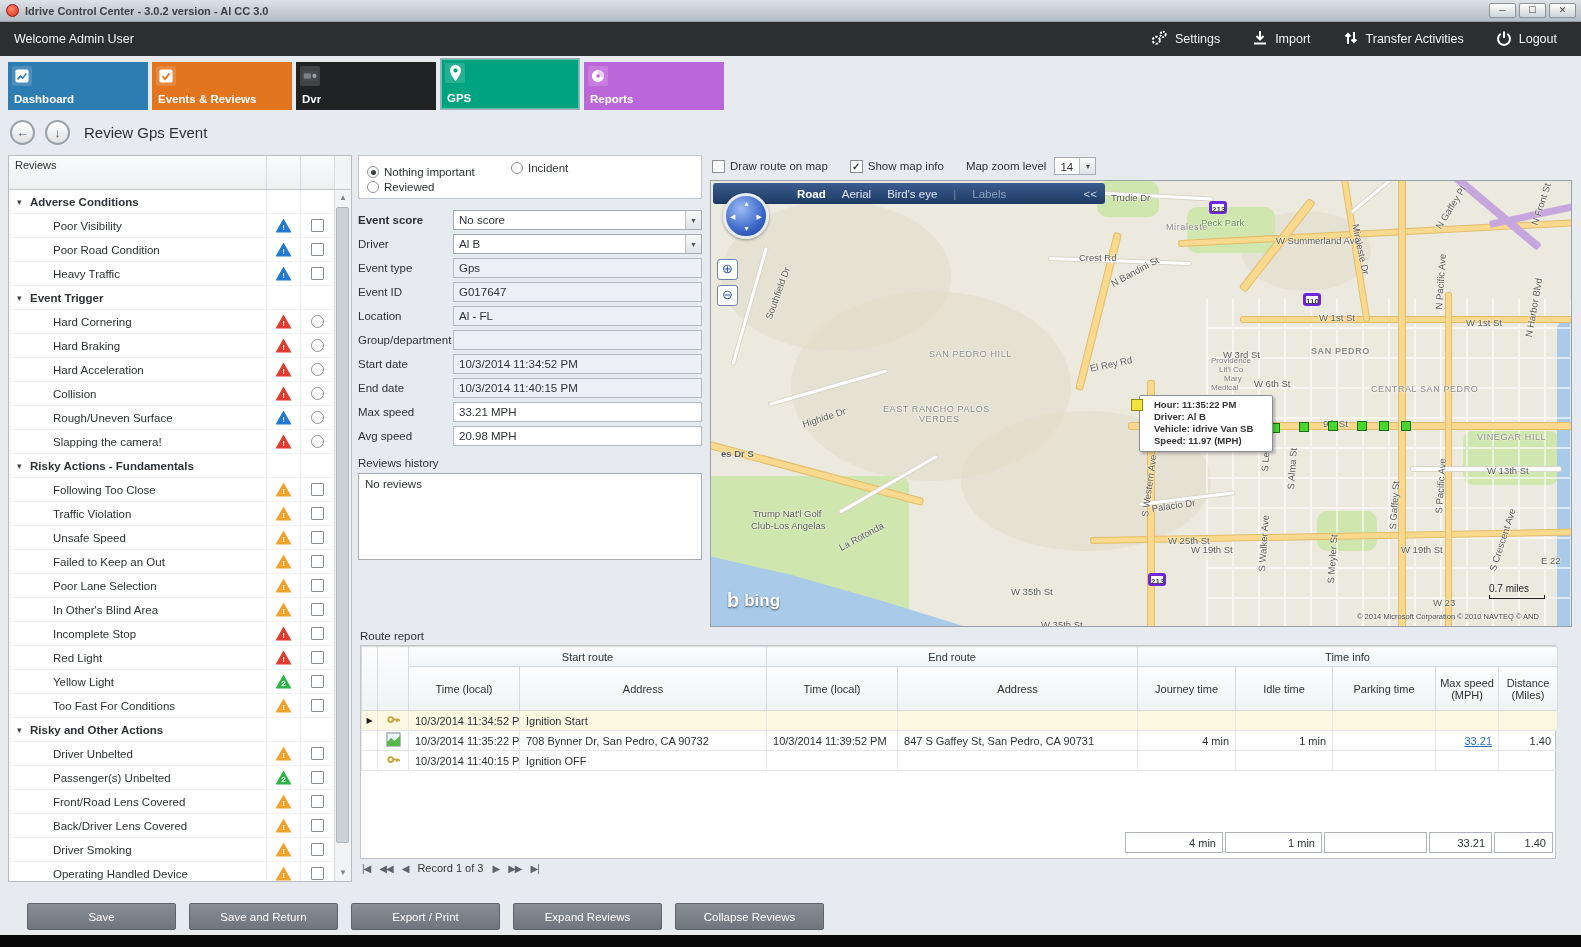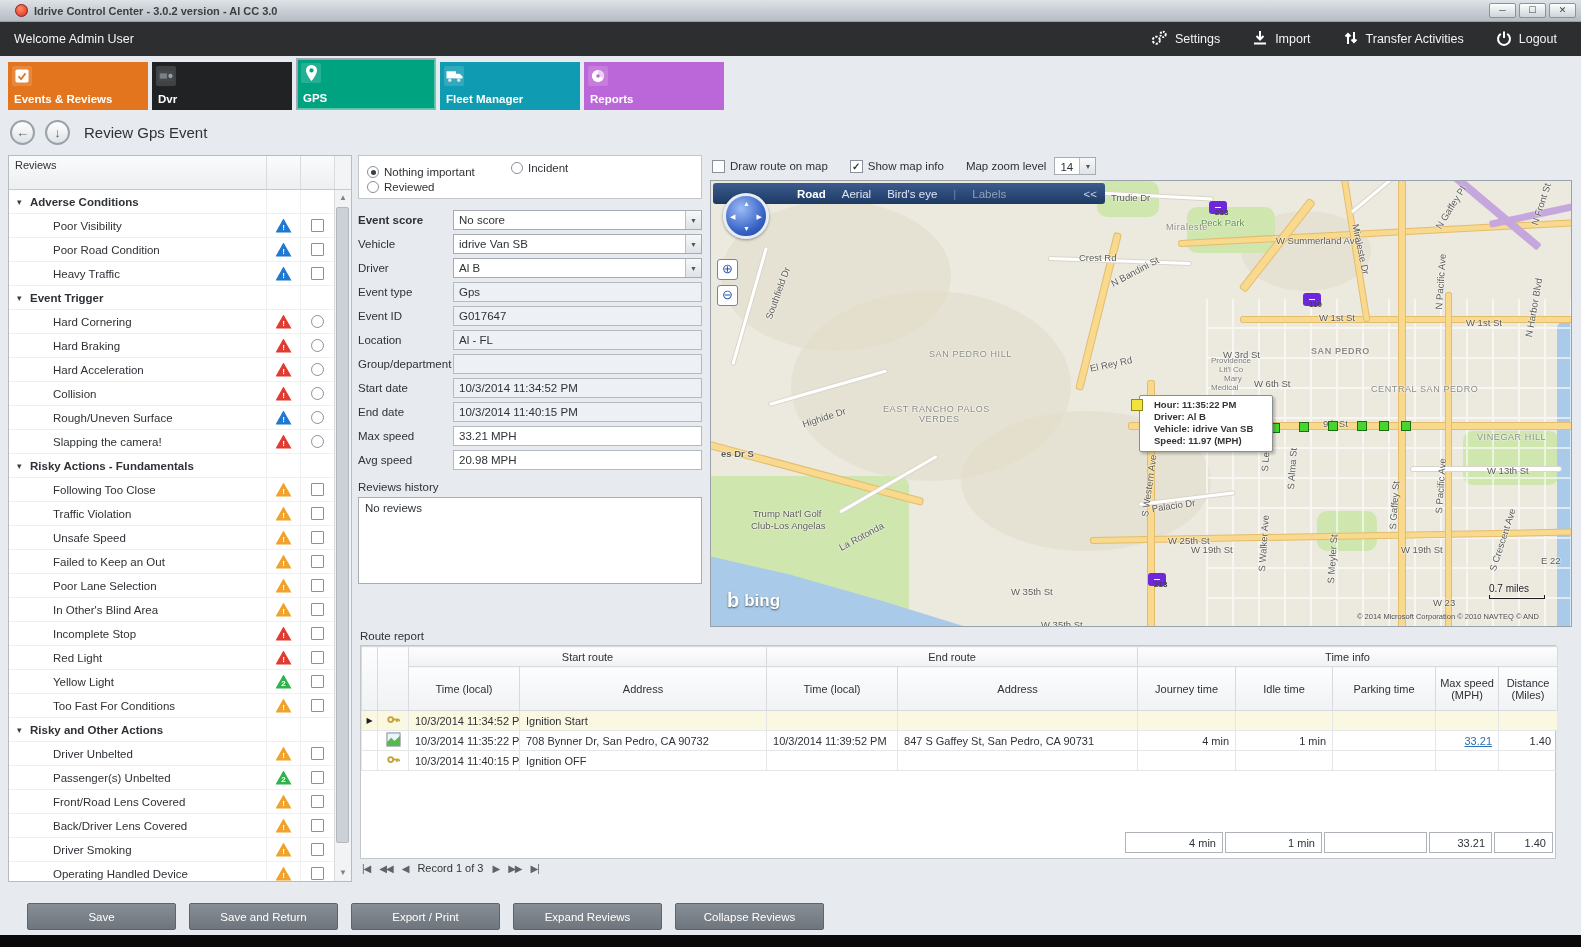--- a/index.html
+++ b/index.html
@@ -4,21 +4,21 @@
 <style>
   * { box-sizing: border-box; }
   html,body { margin:0; padding:0; }
   body {
     width:1581px; height:947px; position:relative; overflow:hidden;
     background:#e7eaee; font-family:"Liberation Sans", sans-serif; color:#2e3236;
   }
   
   .titlebar { position:absolute; left:0; top:0; width:100%; height:22px;
     background:linear-gradient(#dde2e6,#b4bcc4); border-bottom:1px solid #95a0ab;
-    display:flex; align-items:center;padding-left:9px; }
+    display:flex; align-items:center; }
   .app-logo { width:13px; height:13px; border-radius:50%;
     background:radial-gradient(circle at 40% 35%, #ff8a6a, #d92b1f);
     border:1px solid #8d1d14; margin:0 6px 0 6px; }
   .title-text { font-size:11px; font-weight:bold; color:#3c3f42; }
   .win-controls { margin-left:auto; display:flex; gap:3px; padding-right:5px; }
   .win-btn { width:27px; height:15px; border:1px solid #8b939b; border-radius:2px;
     background:linear-gradient(#fdfefe,#ccd4da); font-size:9px; line-height:13px; text-align:center; color:#444; }
   
   .navbar { position:absolute; top:22px; left:0; width:100%; height:34px; background:#2c2e30;
     display:flex; align-items:center; }
@@ -99,21 +99,21 @@
     background-image:repeating-linear-gradient(90deg,#fff 0 2px,transparent 2px 26px),
                      repeating-linear-gradient(0deg,#fff 0 2px,transparent 2px 30px); }
   .road { position:absolute; background:#f9d98e; box-shadow:0 0 0 1px #e3bd6b; border-radius:2px; z-index:4; transform-origin:top left; }
   .road.white { background:#fff; box-shadow:0 0 0 1px #d9d5c9; }
   .road.purple { background:#c5a6dd; box-shadow:none; }
   .mlabel { position:absolute; font-size:9.5px; color:#5a5a55; white-space:nowrap;
     text-shadow:0 0 2px #fff,0 0 2px #fff; z-index:5; transform-origin:top left; }
   .mlabel.dist { color:#8a8a84; font-size:9px; letter-spacing:.6px; }
   .mlabel.tiny { font-size:8px; color:#7a7a74; }
   .mlabel.park { color:#5f8f4a; }
-  .shield { position:absolute; width:18px; height:13px; background:#fff; border:6px solid #6d28d9;
+  .shield { position:absolute; width:18px; height:13px; background:#fff; border:3px solid #6d28d9;
     border-radius:3px; font-size:8px; font-weight:bold; color:#444; text-align:center; line-height:11px; z-index:5; }
   .marker { position:absolute; width:10px; height:10px; border:1px solid #1c6e12; background:#46d62e; z-index:6; }
   .marker.yellow { width:12px; height:12px; background:#f2e23c; border-color:#8e8a12; z-index:8; }
   .mtooltip { position:absolute; left:428px; top:214px; width:134px; background:#fff;
     border:1px solid #8a8f94; border-radius:2px; box-shadow:2px 2px 3px rgba(0,0,0,.25);
     padding:3px 5px 4px 14px; z-index:7; }
   .mtooltip div { font-size:9.5px; font-weight:bold; color:#333; line-height:12px; white-space:nowrap; }
   .viewbar { position:absolute; left:2px; top:2px; width:392px; height:21px;
     background:linear-gradient(#3c5c8f,#1d3a63); border-radius:3px; display:flex; align-items:center;
     color:#dfe6f2; font-size:11.5px; z-index:9; padding:0 8px 0 84px; gap:16px; }
@@ -215,20 +215,29 @@
               <path d="M8 1.5v6.5"></path>
               <path d="M4.8 3.8a6 6 0 1 0 6.4 0"></path>
             </g>
           </svg></span>
         <span>Logout</span>
       </div>
     </div>
 </div>
 
 <div class="tabstrip" id="tabs">
+    <div class="tab" style="background: rgb(45, 124, 178);">
+      <span class="tab-ic">
+        <svg width="14" height="14" viewBox="0 0 16 16">
+          <rect x="0.5" y="0.5" width="15" height="15" fill="#fff" rx="2"></rect>
+          <path d="M3 12l3.2-4 2.6 2.5L13 5" stroke="#2d7cb2" stroke-width="1.8" fill="none"></path>
+        </svg>
+      </span>
+      <div class="tab-label">Dashboard</div>
+    </div>
     <div class="tab" style="background: rgb(226, 117, 29);">
       <span class="tab-ic">
         <svg width="14" height="14" viewBox="0 0 16 16">
           <rect x="0.5" y="0.5" width="15" height="15" fill="#fff" rx="2"></rect>
           <path d="M4 8.5l3 3 5-6.5" stroke="#e2751d" stroke-width="2" fill="none"></path>
         </svg>
       </span>
       <div class="tab-label">Events &amp; Reviews</div>
     </div>
     <div class="tab" style="background: rgb(32, 34, 36);">
@@ -242,31 +251,20 @@
       <div class="tab-label">Dvr</div>
     </div>
     <div class="tab sel" style="background: rgb(0, 163, 128);">
       <span class="tab-ic">
         <svg width="13" height="16" viewBox="0 0 12 16">
           <path d="M6 0C2.9 0 .5 2.4.5 5.4.5 9.4 6 16 6 16s5.5-6.6 5.5-10.6C11.5 2.4 9.1 0 6 0z" fill="#fff"></path>
           <circle cx="6" cy="5.4" r="2.1" fill="#00a380"></circle>
         </svg>
       </span>
       <div class="tab-label">GPS</div>
-    </div>
-    <div class="tab" style="background: rgb(15, 155, 177);">
-      <span class="tab-ic">
-        <svg width="17" height="13" viewBox="0 0 18 13">
-          <rect x="0.5" y="1" width="10" height="7.5" fill="#fff"></rect>
-          <path d="M10.5 3.5h4l3 3v2h-7z" fill="#fff"></path>
-          <circle cx="4" cy="10.5" r="1.8" fill="#dfe3e7"></circle>
-          <circle cx="13.5" cy="10.5" r="1.8" fill="#dfe3e7"></circle>
-        </svg>
-      </span>
-      <div class="tab-label">Fleet Manager</div>
     </div>
     <div class="tab" style="background: rgb(188, 103, 217);">
       <span class="tab-ic">
         <svg width="14" height="14" viewBox="0 0 16 16">
           <circle cx="8" cy="8" r="7" fill="#fff"></circle>
           <path d="M8 8V1a7 7 0 0 1 6.6 9.2z" fill="#e9d2f4"></path>
           <circle cx="8" cy="8" r="2" fill="#bc67d9"></circle>
         </svg>
       </span>
       <div class="tab-label">Reports</div>
@@ -609,27 +607,20 @@
       <span class="sradio" style="left: 8px; top: 25px;">
         <span class="rdo"></span>
         <span>Reviewed</span>
       </span>
     </div>
   <div class="frm-rows" id="form-fields">
       <div class="frow">
         <span class="flabel" style="font-weight: bold;">Event score</span>
         <div class="sel fctl">
           <span class="val">No score</span>
-          <span class="arr">▼</span>
-        </div>
-      </div>
-      <div class="frow">
-        <span class="flabel">Vehicle</span>
-        <div class="sel fctl">
-          <span class="val">idrive Van SB</span>
           <span class="arr">▼</span>
         </div>
       </div>
       <div class="frow">
         <span class="flabel">Driver</span>
         <div class="sel fctl">
           <span class="val">Al B</span>
           <span class="arr">▼</span>
         </div>
       </div>

